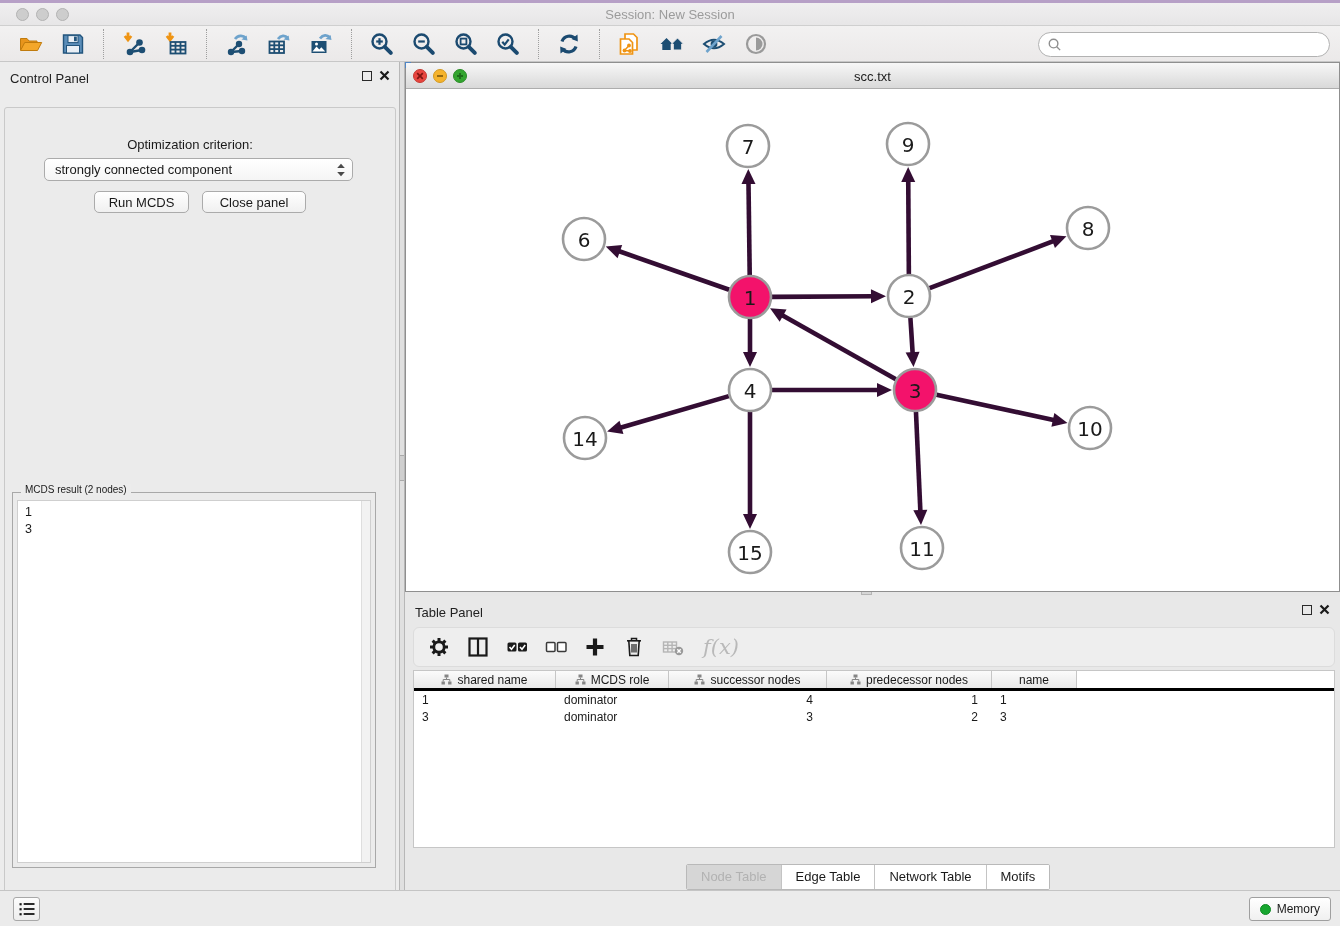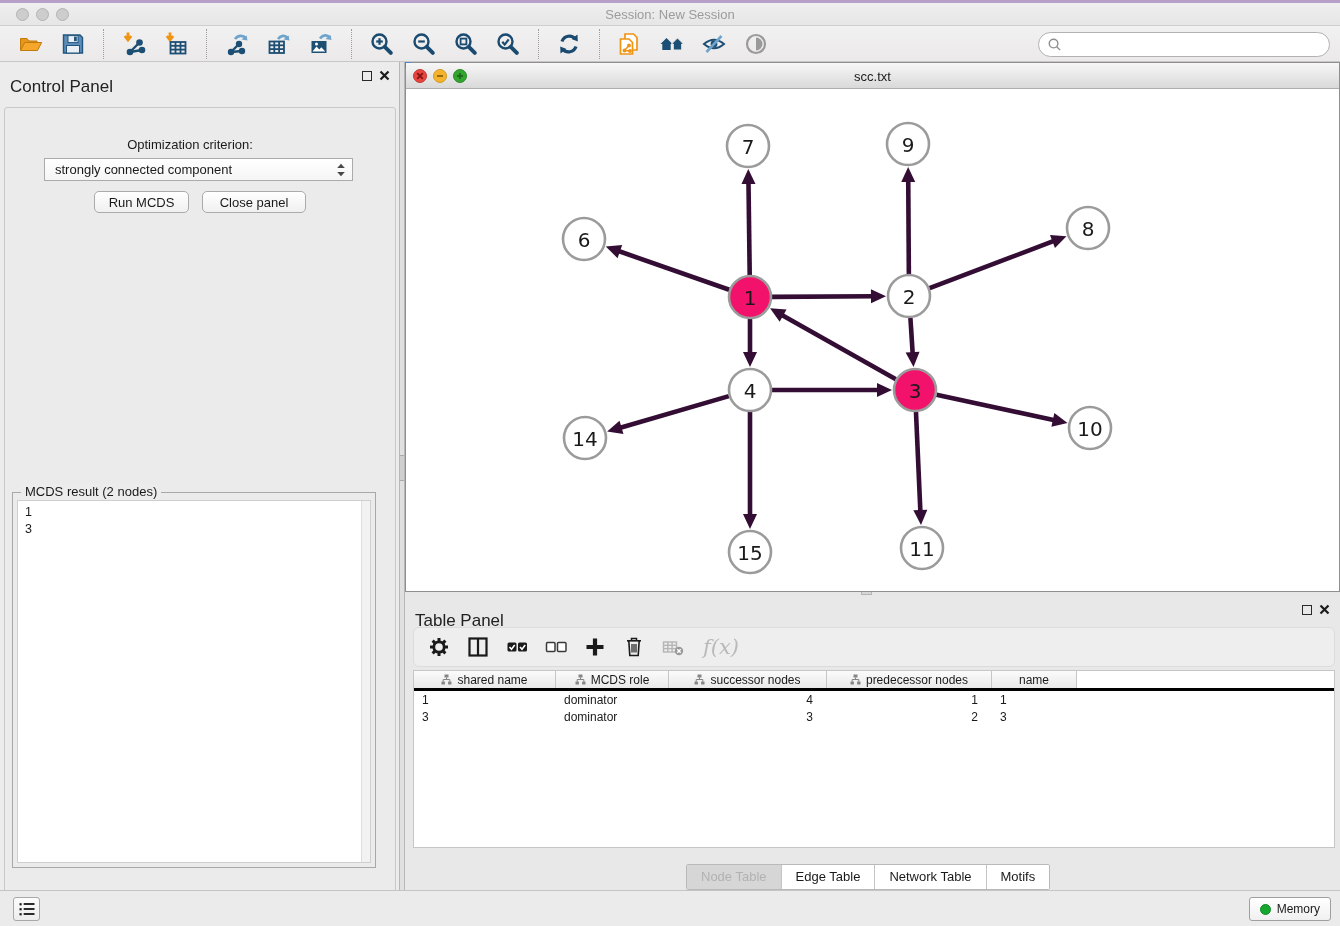--- a/index.html
+++ b/index.html
@@ -14,36 +14,36 @@
 
   
   .toolbar{position:absolute;left:0;top:26px;width:1340px;height:36px;background:linear-gradient(#f2f1f1,#ebe9e9);border-bottom:1px solid #c7c7c7;display:flex;align-items:center;padding-left:10px;}
   .tbi{width:26px;height:26px;margin:0 8px;flex:0 0 auto;}
   .tb-sep{width:1px;height:30px;border-left:1px dotted #9e9e9e;margin:0 9px;flex:0 0 auto;}
   .search-wrap{position:absolute;right:10px;top:6px;width:292px;height:25px;background:#fff;border:1px solid #b2b2b2;border-radius:13px;display:flex;align-items:center;padding:0 8px;}
   .search-wrap input{border:none;outline:none;background:transparent;flex:1;font-size:13px;font-family:"Liberation Sans",sans-serif;margin-left:5px;}
 
   
   .control-panel{position:absolute;left:0;top:62px;width:400px;height:828px;background:#ececec;}
-  .panel-title{position:absolute;left:10px;top:15px;font-size:17px;color:#222;}
+  .panel-title{position:absolute;left:10px;top:9px;font-size:13px;color:#222;}
   .win-btns{position:absolute;right:10px;top:8px;display:flex;gap:7px;align-items:center;}
   .float-ic{width:10px;height:10px;border:1.6px solid #2a2a2a;background:transparent;}
   .cp-content{position:absolute;left:4px;top:45px;width:392px;height:834px;border:1px solid #c9c9c9;border-radius:3px;background:#ebebeb;}
   .tabs-row{position:absolute;left:78px;top:34px;display:flex;border:1px solid #b9b9b9;border-radius:5px;overflow:hidden;background:#fff;z-index:3;}
   .tabs-row .tab{padding:3px 13px 4px;font-size:13px;background:#fff;border-left:1px solid #c4c4c4;cursor:default;}
   .tabs-row .tab:first-child{border-left:none;}
   .tabs-row .tab.selected{background:#e6e6e6;color:#b5b5b5;}
   .opt-label{position:absolute;left:0;top:75px;width:380px;text-align:center;font-size:13px;}
-  .select-box{position:absolute;left:44px;top:96px;width:309px;height:23px;border:1px solid #ababab;border-radius:0;background:linear-gradient(#ffffff,#f5f5f5);display:flex;align-items:center;font-size:13px;padding-left:10px;}
+  .select-box{position:absolute;left:44px;top:96px;width:309px;height:23px;border:1px solid #ababab;border-radius:5px;background:linear-gradient(#ffffff,#f5f5f5);display:flex;align-items:center;font-size:13px;padding-left:10px;}
   .select-box .chev{margin-left:auto;margin-right:5px;}
   .btn{position:absolute;height:22px;border:1px solid #ababab;border-radius:5px;background:linear-gradient(#ffffff,#f0f0f0);font-size:13px;display:flex;align-items:center;justify-content:center;}
   .btn-run{left:94px;top:129px;width:95px;}
   .btn-close{left:202px;top:129px;width:104px;}
   .mcds-fieldset{position:absolute;left:12px;top:430px;width:364px;height:376px;border:1px solid #a8a8a8;}
-  .mcds-legend{position:absolute;left:8px;top:-9px;background:#ececec;padding:0 4px;font-size:13px;}
+  .mcds-legend{position:absolute;left:8px;top:-9px;background:#ececec;padding:0 4px;font-size:10px;}
   .mcds-list{position:absolute;left:4px;top:7px;width:354px;height:363px;background:#fff;border:1px solid #cfcfcf;font-size:12.5px;line-height:17px;padding:3px 0 0 7px;}
   .mcds-scroll{position:absolute;right:0;top:0;width:9px;height:100%;background:#f2f2f2;border-left:1px solid #dedede;}
 
   
   .vsplit{position:absolute;left:399px;top:62px;width:6px;height:828px;background:#e0e0e0;border-left:1px solid #b7b7b7;border-right:1px solid #b7b7b7;}
   .vsplit .grip{position:absolute;left:0;top:393px;width:4px;height:26px;background:#cfcfcf;border-top:1px solid #aaa;border-bottom:1px solid #aaa;}
   .hsplit-dot{position:absolute;left:861px;top:588px;width:11px;height:7px;background:#d6d6d6;border:1px solid #b5b5b5;}
 
   
   .net-window{position:absolute;left:405px;top:62px;width:935px;height:530px;border:1px solid #8f8f8f;background:#fff;}

